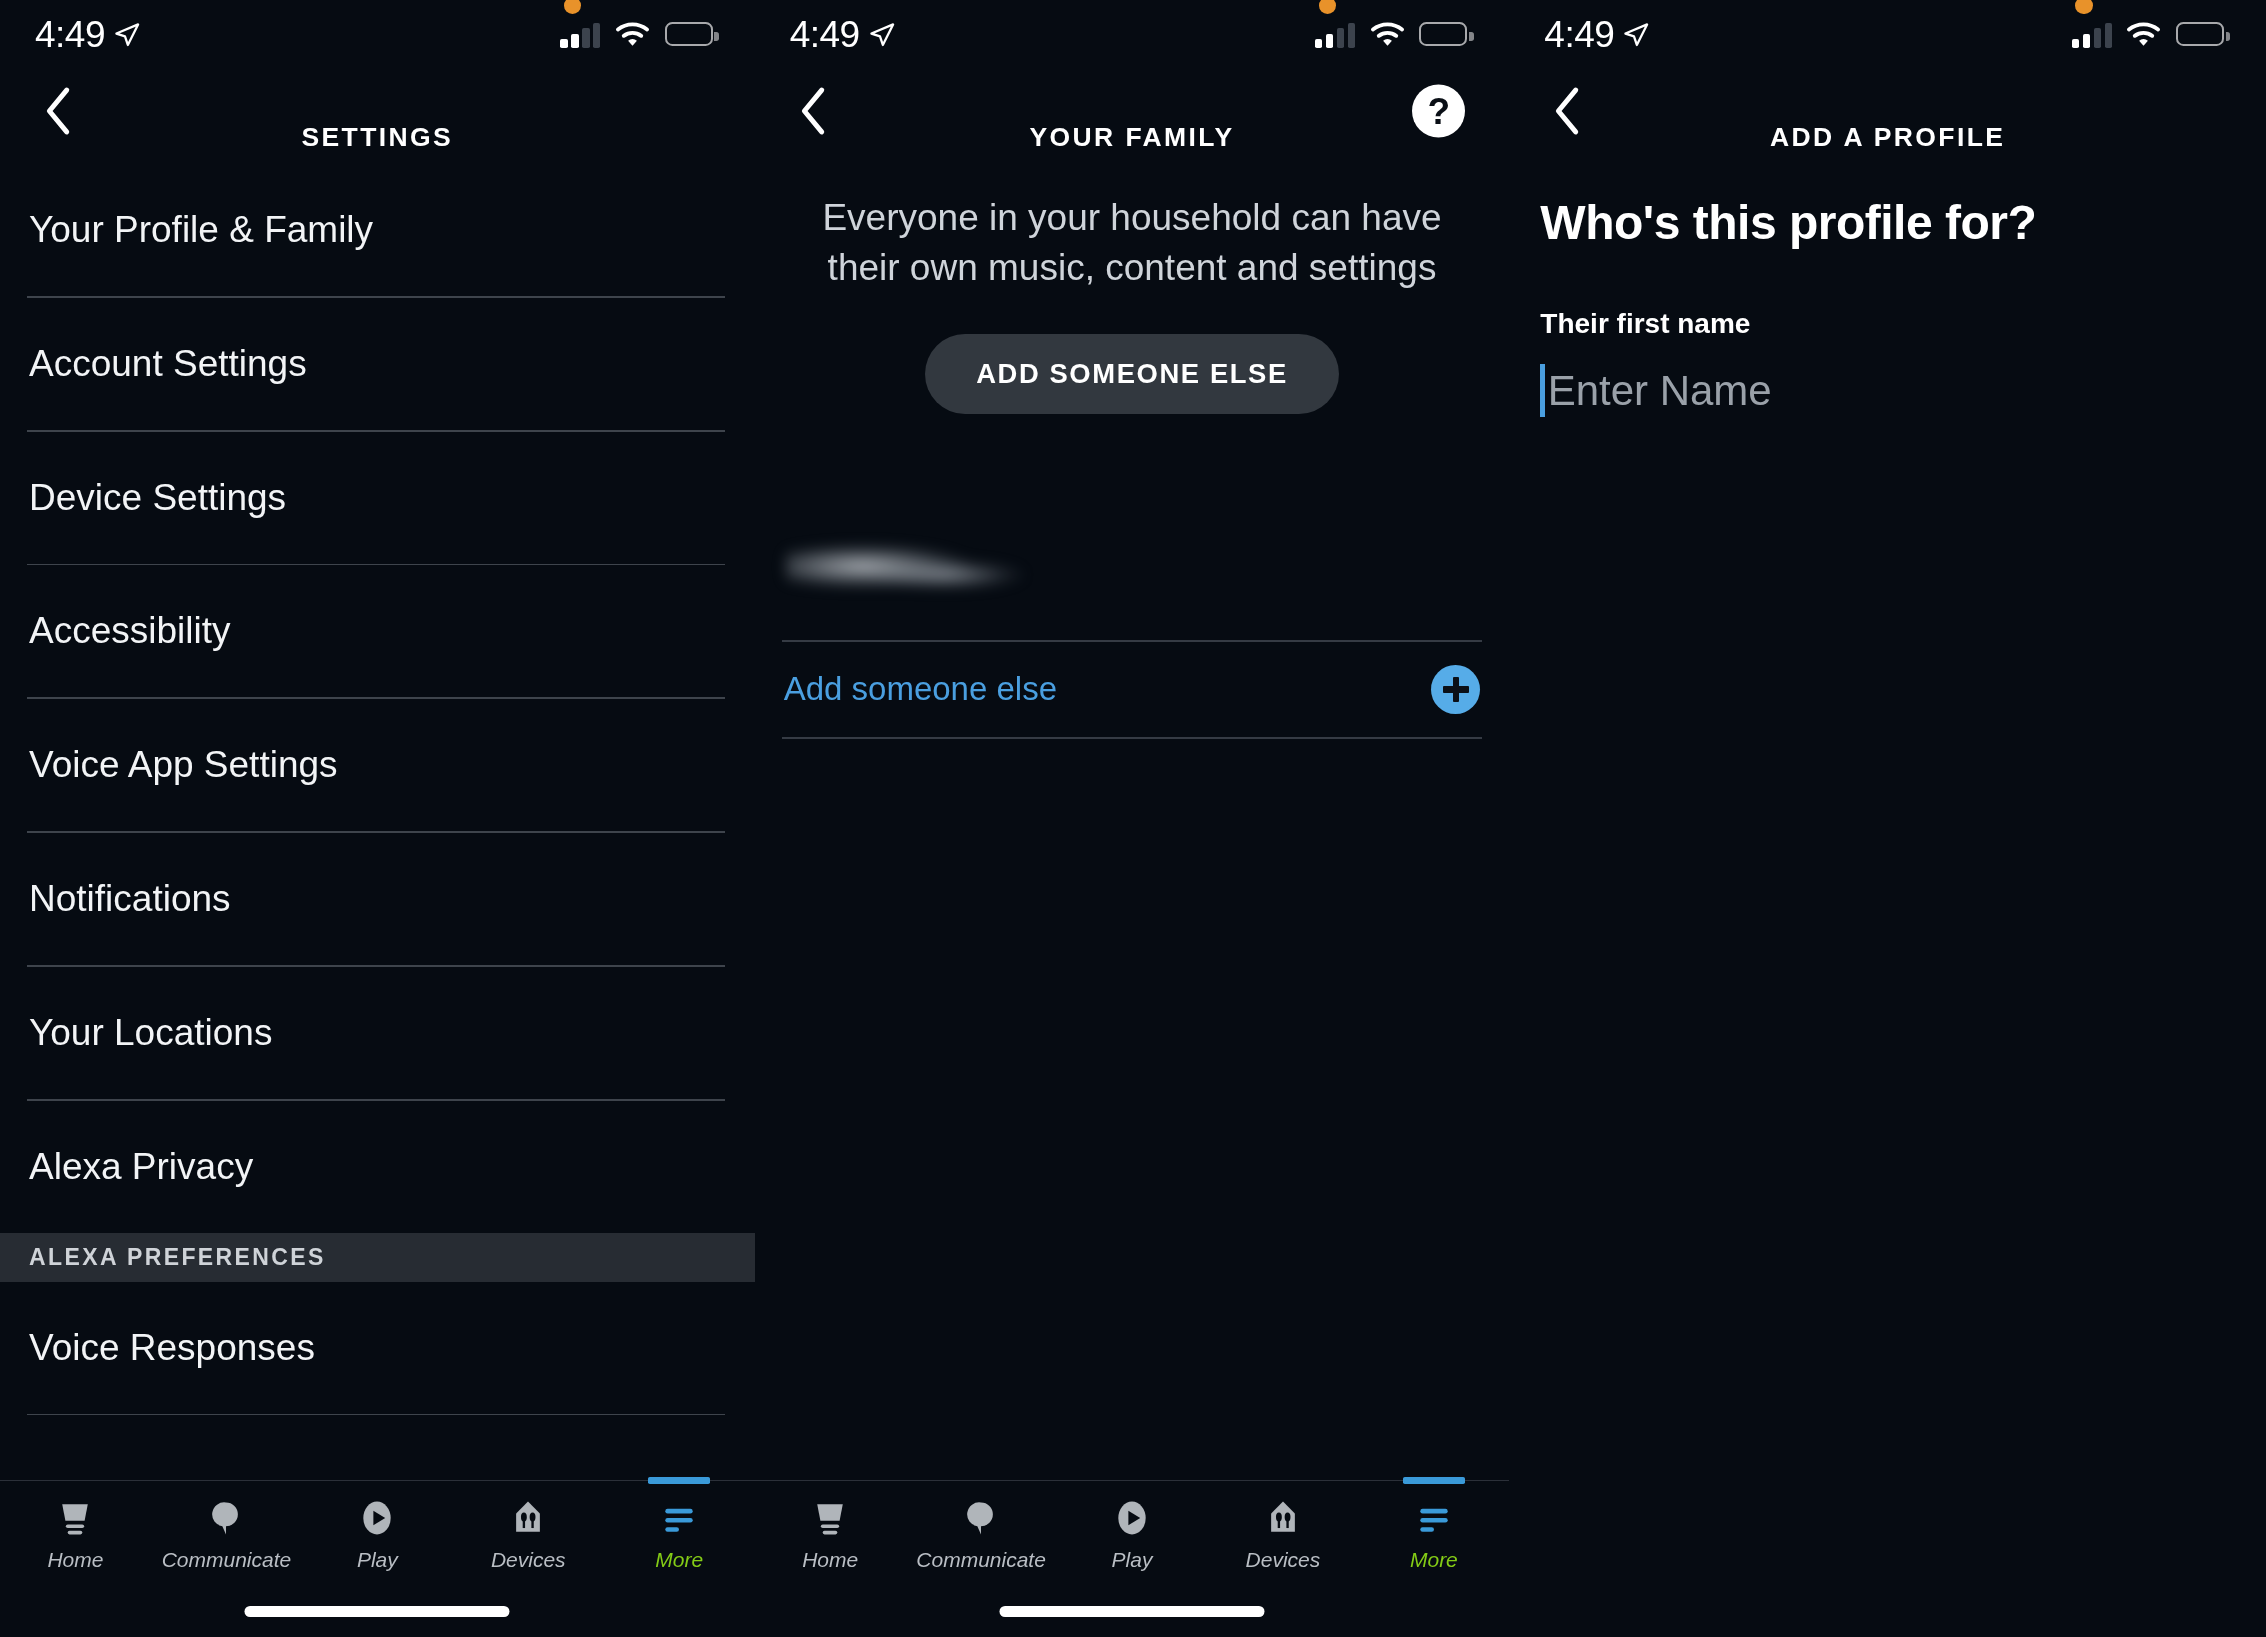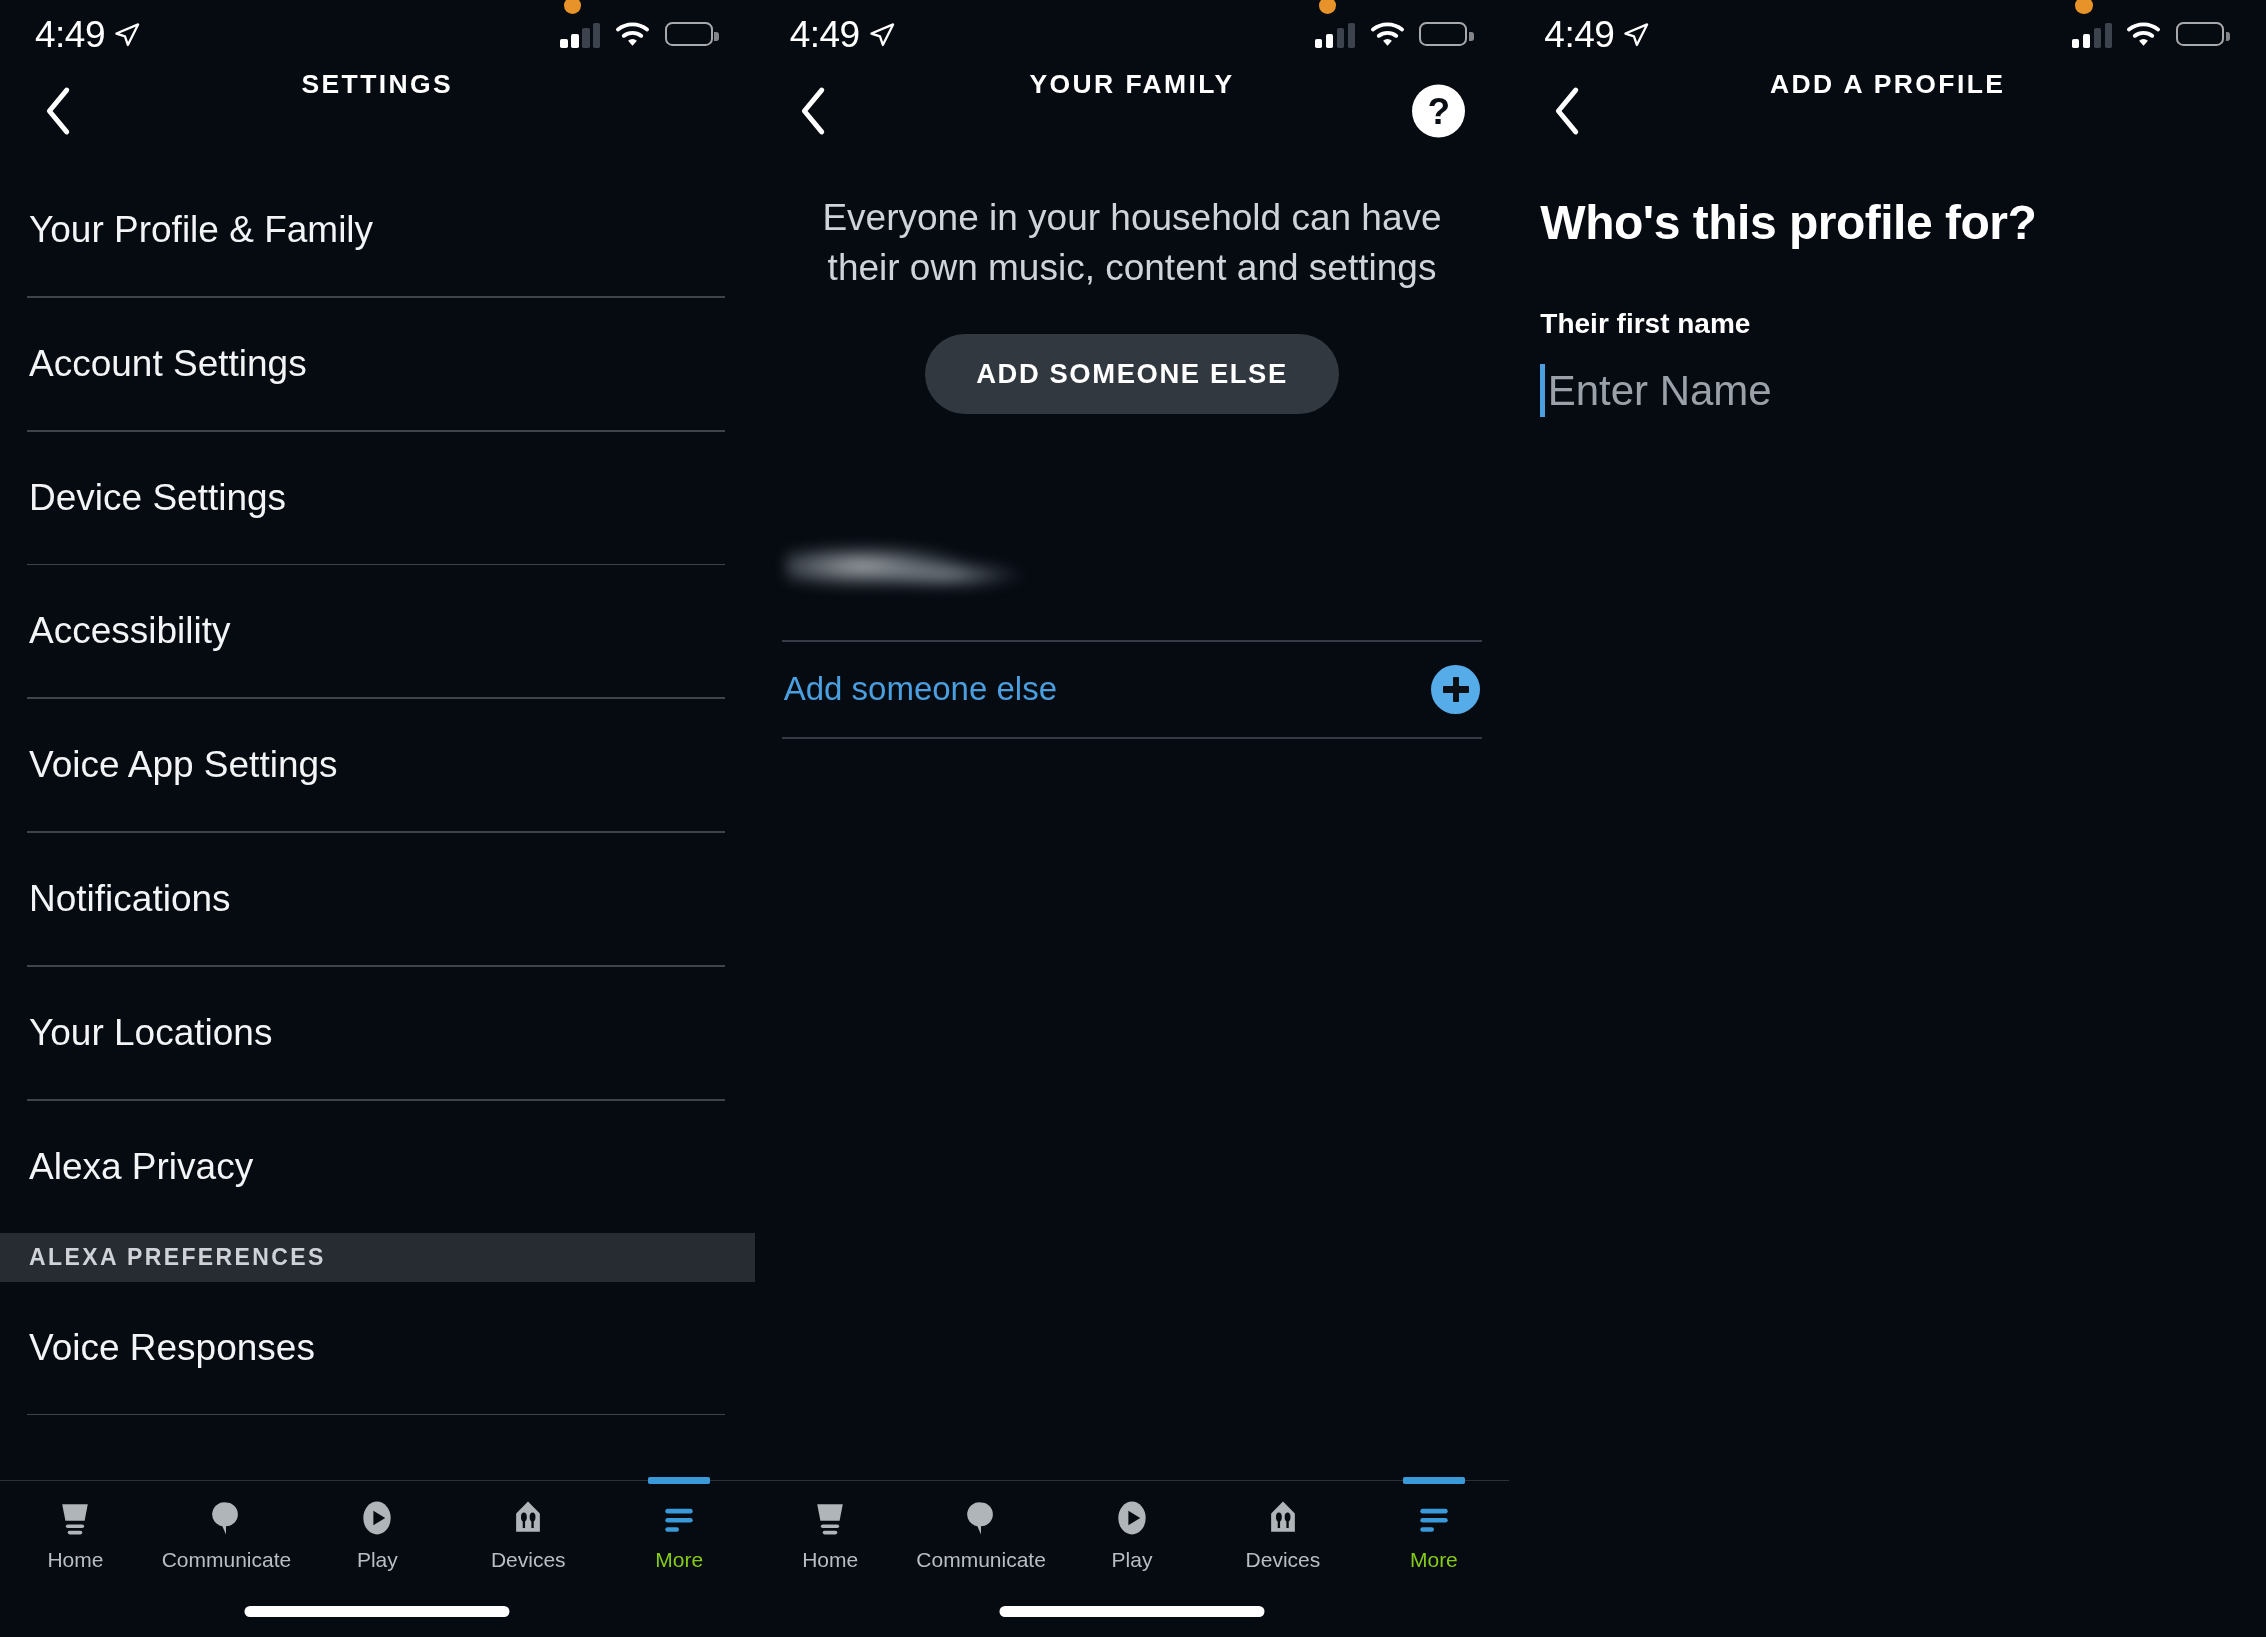--- a/index.html
+++ b/index.html
@@ -44,21 +44,21 @@
   .batt::after {
     content:''; position:absolute; right:-8.2px; top: 7.3px;
     width: 4.6px; height: 9.1px; border-radius: 0 2.7px 2.7px 0;
     background: rgba(255,255,255,0.5);
   }
   .batt .lvl { height: 100%; background: #ffffff; border-radius: 2.7px; }
 
   
   .navbar {
     position: relative; height: 84px;
-    display: flex; align-items: flex-start; justify-content: center;
+    display: flex; align-items: flex-end; justify-content: center;
   }
   .nav-title {
     color: #ffffff; font-size: 26.5px; font-weight: 700; letter-spacing: 2.4px;
   }
   .back-btn {
     position: absolute; left: 31px; top: 50%; transform: translateY(-50%);
     width: 55px; height: 55px; display: flex; align-items: center; justify-content: center;
   }
   .help-btn {
     position: absolute; right: 44px; top: 50%; transform: translateY(-50%);
@@ -82,21 +82,21 @@
   }
   .s-section span {
     color: #cfd3d8; font-size: 23px; font-weight: 700; letter-spacing: 2.4px;
   }
 
   
   .tabbar {
     position: absolute; bottom: 0; left: 0; width: 100%;
     height: 157px; border-top: 1.8px solid #2b3039; background: #060b12;
   }
-  .tabs { display: flex; height: 108px; }
+  .tabs { display: flex; height: 108px; font-style: italic; }
   .tab {
     flex: 1; display: flex; flex-direction: column;
     align-items: center; justify-content: flex-start; padding-top: 12.8px;
     position: relative;
   }
   .tab .ticon { height: 49px; display:flex; align-items:center; justify-content:center; }
   .tab .tlabel { font-size: 21px; color: #b9bec4; margin-top: 5.5px; }
   .tab.active .tlabel { color: #84cc16; }
   .tab .indicator {
     position: absolute; top: -3.7px; left: 50%; transform: translateX(-50%);

